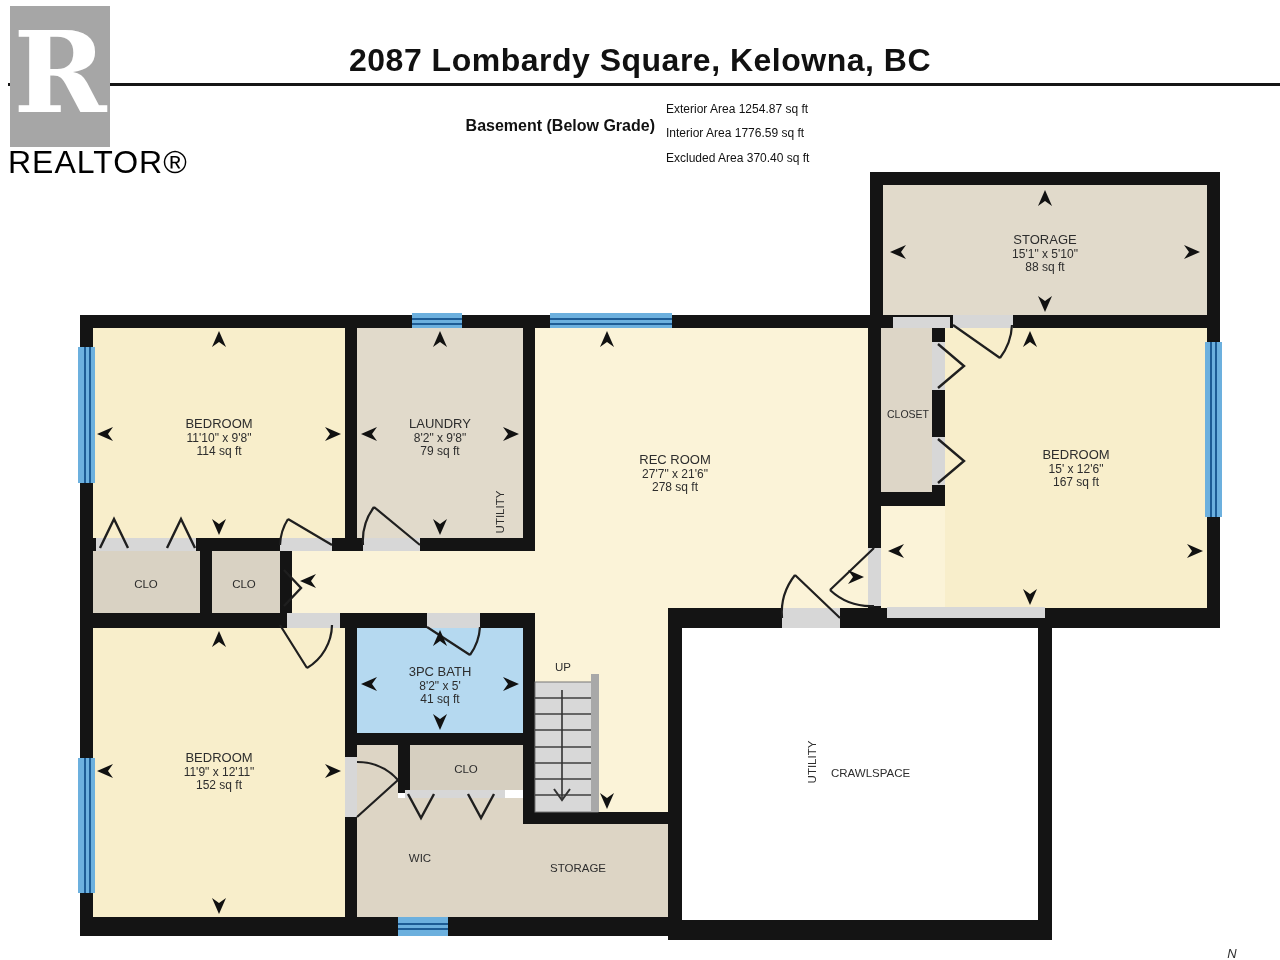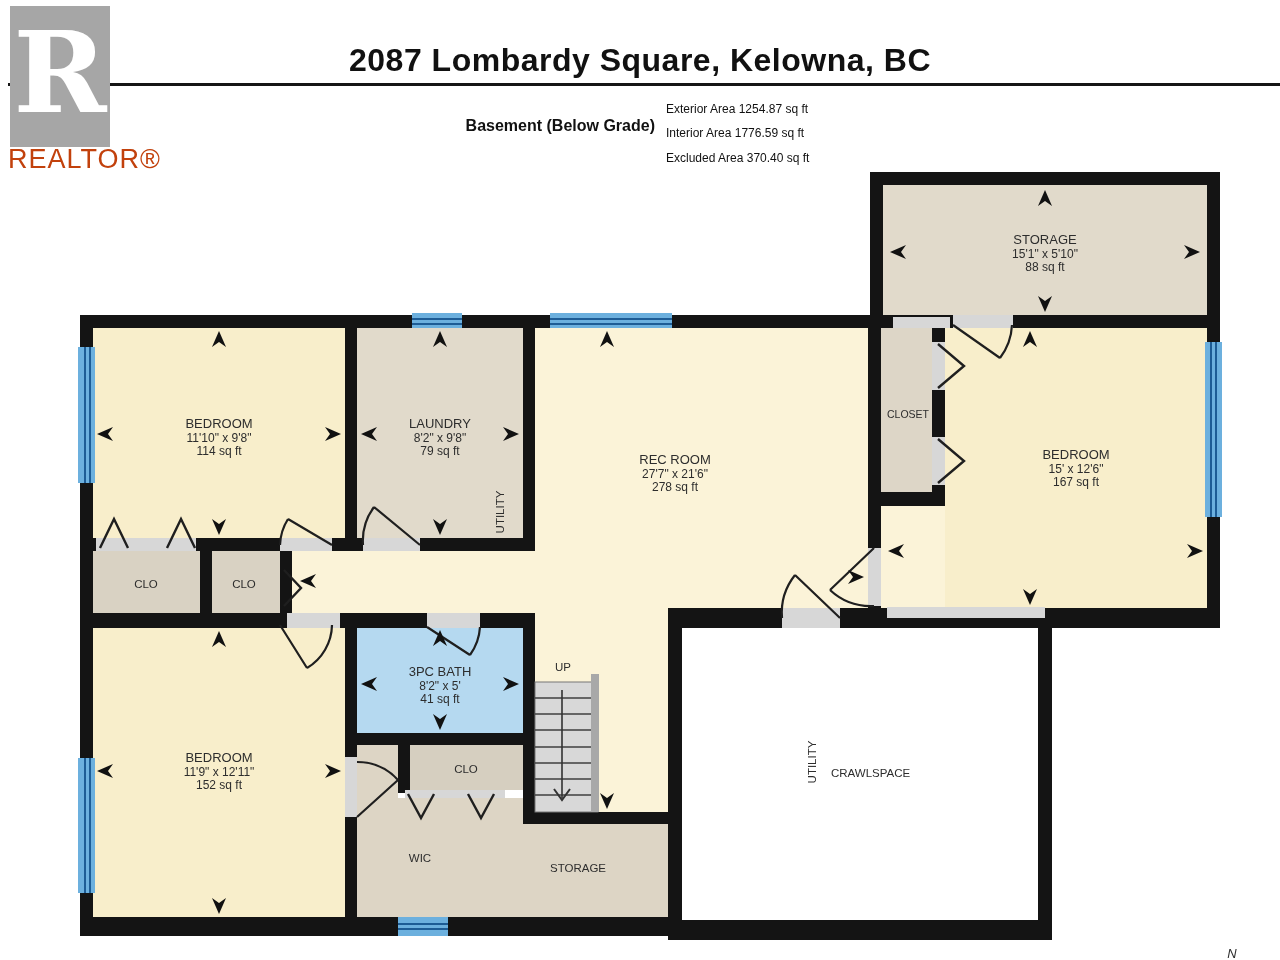--- a/index.html
+++ b/index.html
@@ -11,21 +11,21 @@
               font-size:32px;font-weight:bold;letter-spacing:0.5px;}
   .header-rule{top:83px;left:8px;width:1272px;height:3px;background:#161616;}
   .floor-label{top:97px;left:0;width:655px;text-align:right;
                font-size:16px;font-weight:bold;margin-top:20px;}
   .area-stats{top:97px;left:666px;font-size:12px;line-height:24.4px;}
   
   .logo-box{top:6px;left:10px;width:100px;height:141px;background:#a6a6a6;
             z-index:3;display:flex;align-items:center;justify-content:center;}
   .logo-r{font-family:"DejaVu Serif", serif;font-weight:bold;
           font-size:112px;color:#ffffff;line-height:1;transform:translateY(-4px);}
-  .brand{top:144px;left:8px;font-size:27px;color:#c2410c;letter-spacing:1px;}
+  .brand{top:144px;left:8px;font-size:32px;color:#000000;letter-spacing:1px;}
   svg{position:absolute;top:0;left:0;}
   svg text{font-family:"Liberation Sans", sans-serif;fill:#2d2d2d;}
   .rname{font-size:13px;}
   .rdim{font-size:12px;}
   .rsmall{font-size:11.5px;}
   .rtiny{font-size:10.5px;}
   .north{font-size:13px;font-style:italic;}
 </style>
 </head>
 <body>

